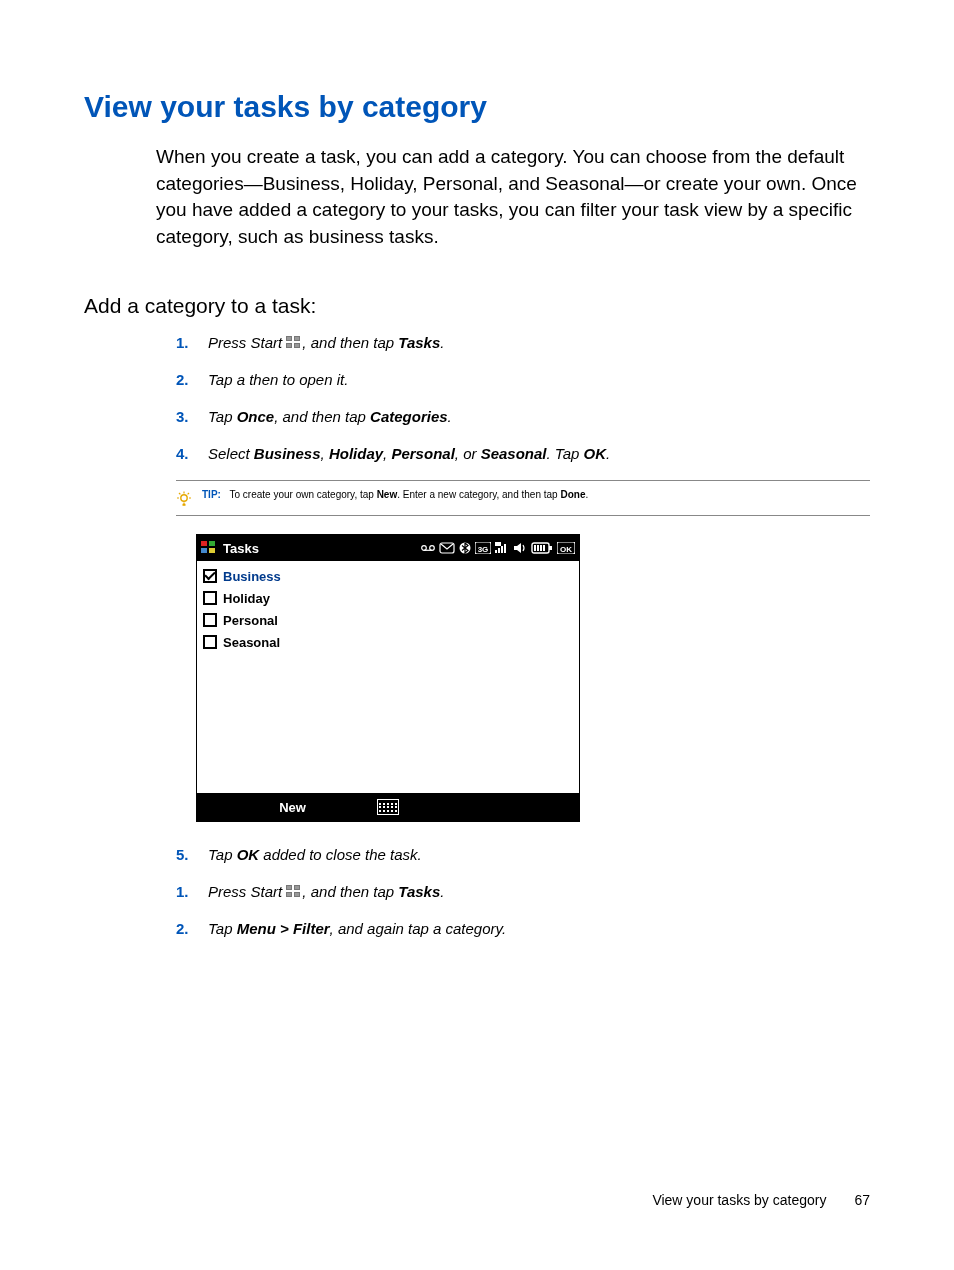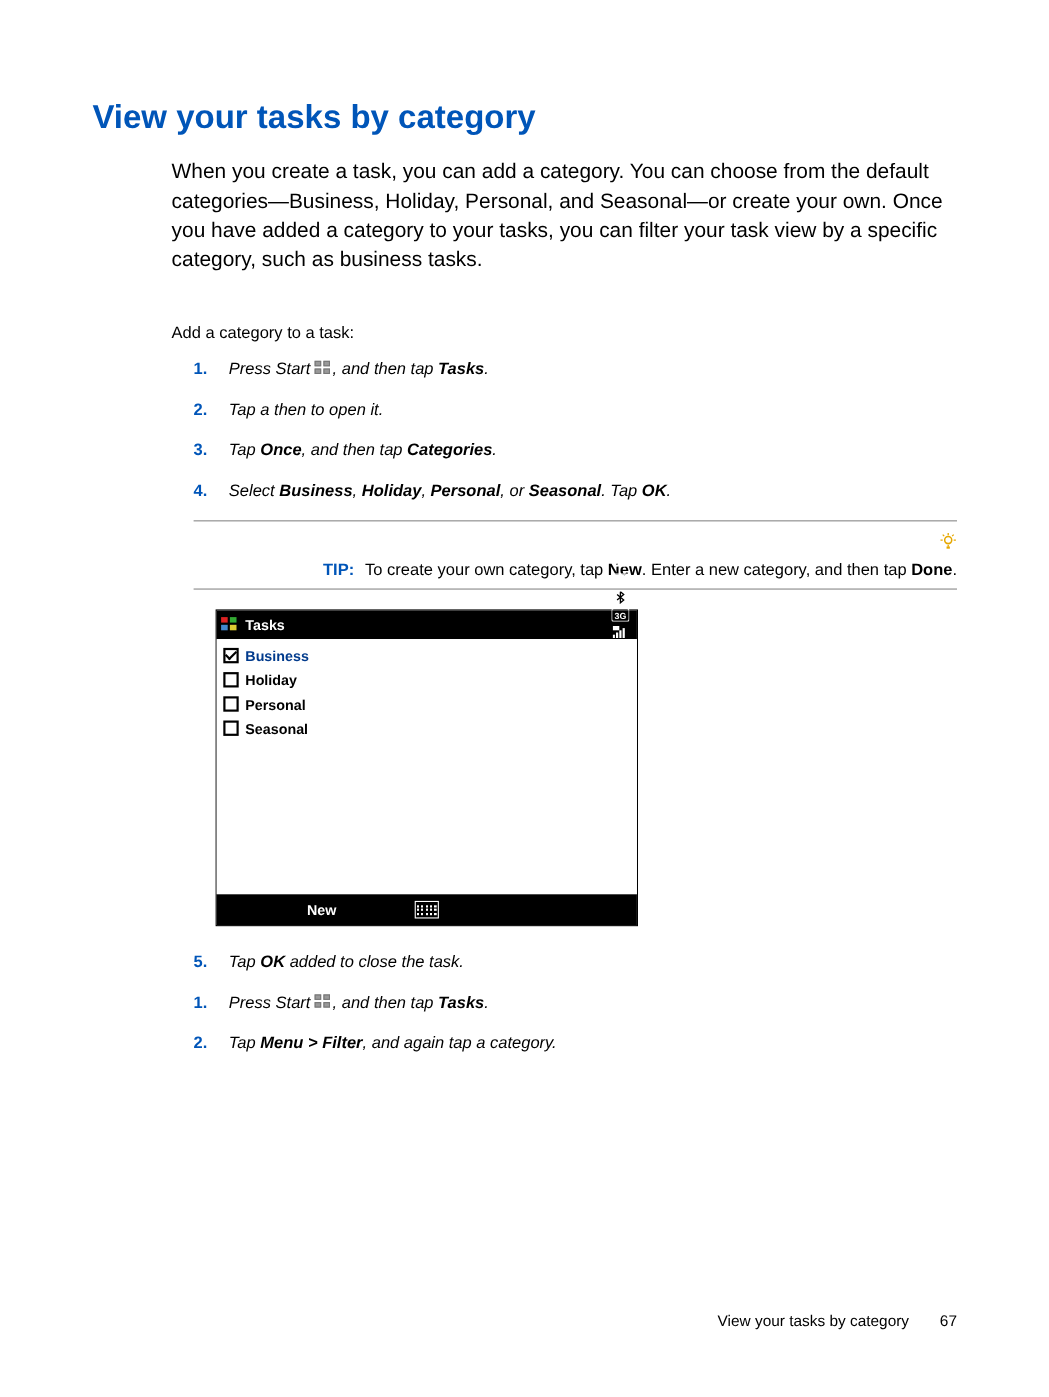--- a/index.html
+++ b/index.html
@@ -20,22 +20,21 @@
     font-weight: bold;
     margin-bottom: 20px;
   }
   .intro {
     margin-left: 72px;
     font-size: 19px;
     line-height: 1.4;
     margin-bottom: 44px;
   }
   .subhead {
-    margin-left: 72px;
-    font-size: 15px;
+    font-size: 21px;
     margin-bottom: 14px;
   }
   ol.steps {
     margin-left: 92px;
     list-style: none;
     font-size: 15px;
   }
   ol.steps li {
     margin-bottom: 16px;
     display: flex;
@@ -65,24 +64,23 @@
   .win-icon .c{left:0;top:7px;} .win-icon .d{left:8px;top:7px;}
 
   .tipbox {
     margin-left: 92px;
     margin-top: 8px;
     margin-bottom: 18px;
     border-top: 1px solid #888;
     border-bottom: 1px solid #888;
     padding: 8px 0 8px 0;
     display: flex;
-    align-items: flex-end;
+    align-items: flex-start;
     gap: 10px;
-    font-size: 15px;
-    flex-direction: column;
+    font-size: 10px;
   }
   .tip-icon {
     width: 16px; height: 16px;
     flex-shrink: 0;
     margin-top: 2px;
   }
   .tip-label { color: #0055b8; font-weight: bold; margin-right: 6px; }
 
   
   .device {
@@ -113,21 +111,21 @@
   }
   .device .titlebar .winflag span{
     position:absolute;width:6px;height:5px;
   }
   .winflag .r{background:#d22;left:0;top:0;}
   .winflag .g{background:#3a3;left:8px;top:0;}
   .winflag .b{background:#48c;left:0;top:7px;}
   .winflag .y{background:#dc3;left:8px;top:7px;}
   .device .titlebar .spacer{flex:1;}
   .device .titlebar .statusicons{
-    display:flex; gap:4px; align-items:center;flex-direction:column;
+    display:flex; gap:4px; align-items:center;
   }
   .device .titlebar .statusicons svg{display:block;}
   .device .body {
     flex: 1;
     background: #fff;
     padding: 4px 6px;
     font-family: Tahoma, Arial, sans-serif;
     font-size: 13px;
   }
   .device .catrow {

